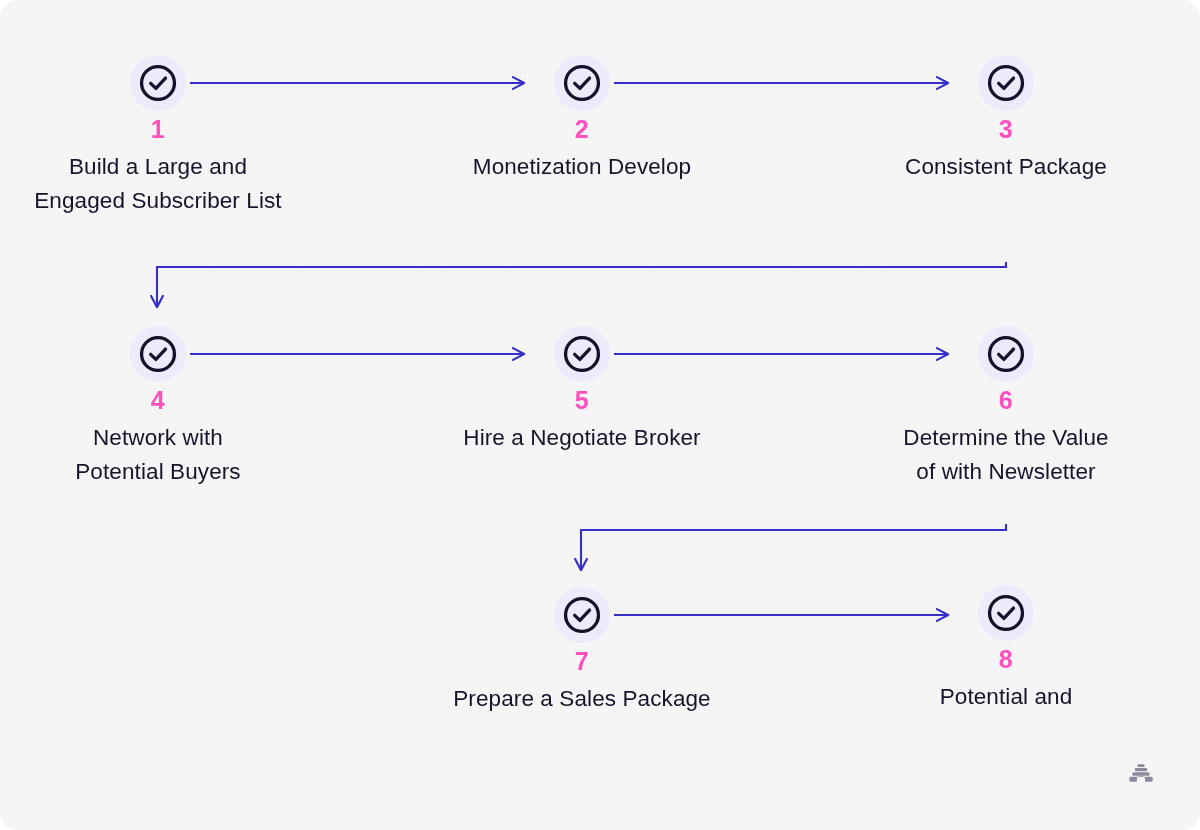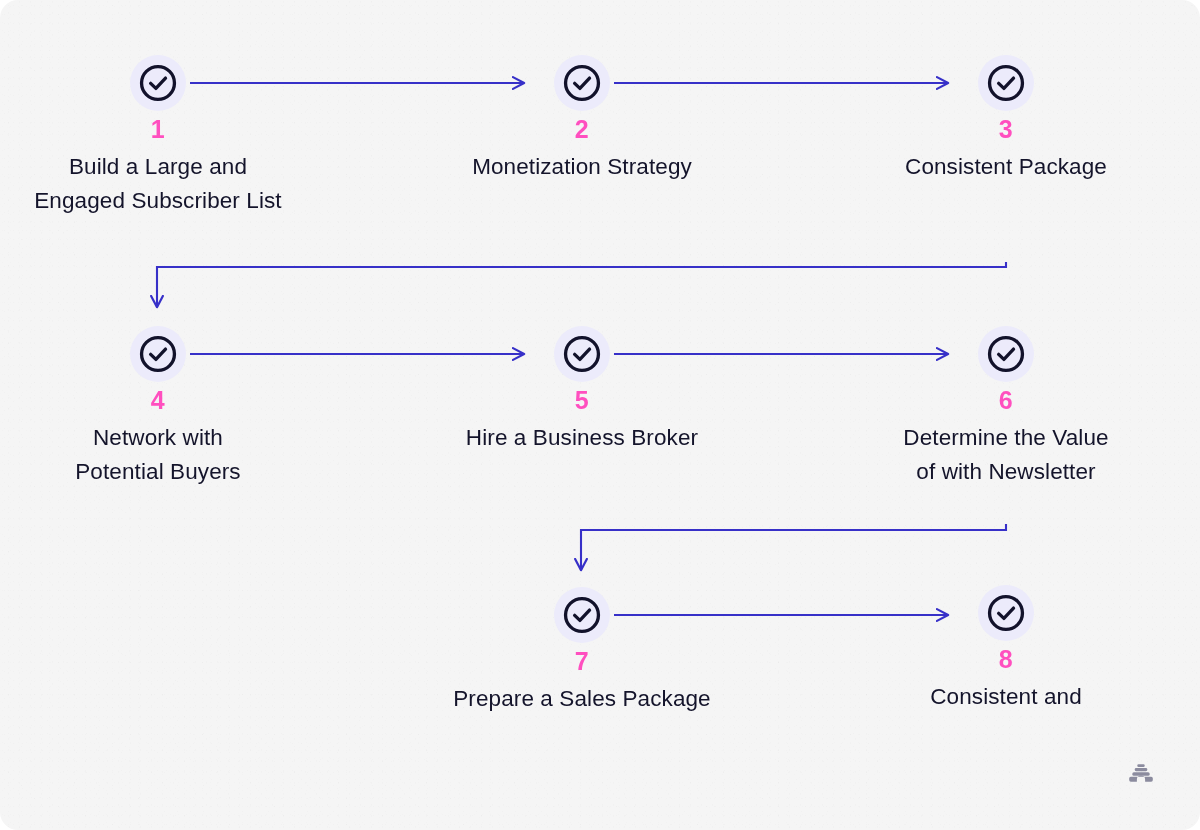--- a/index.html
+++ b/index.html
@@ -137,21 +137,21 @@
 
   <div class="node" style="left:582px; top:55px;">
     <div class="node-icon-wrap">
       <svg width="42" height="42" viewBox="0 0 24 24" fill="none" stroke="#12122b" stroke-width="1.9" stroke-linecap="round" stroke-linejoin="round">
         <circle cx="12" cy="12" r="9.4"></circle>
           <path d="M7.8 12.2 L10.8 15.1 L16.3 9.2"></path>
       </svg>
     </div>
     <div class="node-number">2</div>
     <div class="node-label">
-      <div>Monetization Strategy</div>
+      <div>Monetization Develop</div>
     </div>
   </div>
 
   <div class="node" style="left:1006px; top:55px;">
     <div class="node-icon-wrap">
       <svg width="42" height="42" viewBox="0 0 24 24" fill="none" stroke="#12122b" stroke-width="1.9" stroke-linecap="round" stroke-linejoin="round">
         <circle cx="12" cy="12" r="9.4"></circle>
           <path d="M7.8 12.2 L10.8 15.1 L16.3 9.2"></path>
       </svg>
     </div>
@@ -177,21 +177,21 @@
 
   <div class="node" style="left:582px; top:326px;">
     <div class="node-icon-wrap">
       <svg width="42" height="42" viewBox="0 0 24 24" fill="none" stroke="#12122b" stroke-width="1.9" stroke-linecap="round" stroke-linejoin="round">
         <circle cx="12" cy="12" r="9.4"></circle>
           <path d="M7.8 12.2 L10.8 15.1 L16.3 9.2"></path>
       </svg>
     </div>
     <div class="node-number">5</div>
     <div class="node-label">
-      <div>Hire a Business Broker</div>
+      <div>Hire a Negotiate Broker</div>
     </div>
   </div>
 
   <div class="node" style="left:1006px; top:326px;">
     <div class="node-icon-wrap">
       <svg width="42" height="42" viewBox="0 0 24 24" fill="none" stroke="#12122b" stroke-width="1.9" stroke-linecap="round" stroke-linejoin="round">
         <circle cx="12" cy="12" r="9.4"></circle>
           <path d="M7.8 12.2 L10.8 15.1 L16.3 9.2"></path>
       </svg>
     </div>
@@ -217,21 +217,21 @@
 
   <div class="node" style="left:1006px; top:585px;">
     <div class="node-icon-wrap">
       <svg width="42" height="42" viewBox="0 0 24 24" fill="none" stroke="#12122b" stroke-width="1.9" stroke-linecap="round" stroke-linejoin="round">
         <circle cx="12" cy="12" r="9.4"></circle>
           <path d="M7.8 12.2 L10.8 15.1 L16.3 9.2"></path>
       </svg>
     </div>
     <div class="node-number">8</div>
     <div class="node-label">
-      <div>Consistent and</div>
+      <div>Potential and</div>
     </div>
   </div>
 
   <svg id="brand" viewBox="0 0 24 24" xmlns="http://www.w3.org/2000/svg" fill="#8b8b9e">
     <rect x="8.6" y="2.0" width="6.8" height="2.6" rx="1.1"></rect>
     <rect x="6.2" y="5.5" width="11.6" height="3.0" rx="1.3"></rect>
     <rect x="4.0" y="9.4" width="16.0" height="3.3" rx="1.4"></rect>
     <path d="M2.6 13.6 h18.8 a1.5 1.5 0 0 1 1.5 1.5 v1.6 a1.5 1.5 0 0 1 -1.5 1.5 h-5.6 v-1.9 a3.8 3.8 0 0 0 -7.6 0 v1.9 h-5.6 a1.5 1.5 0 0 1 -1.5 -1.5 v-1.6 a1.5 1.5 0 0 1 1.5 -1.5 z"></path>
   </svg>
 

